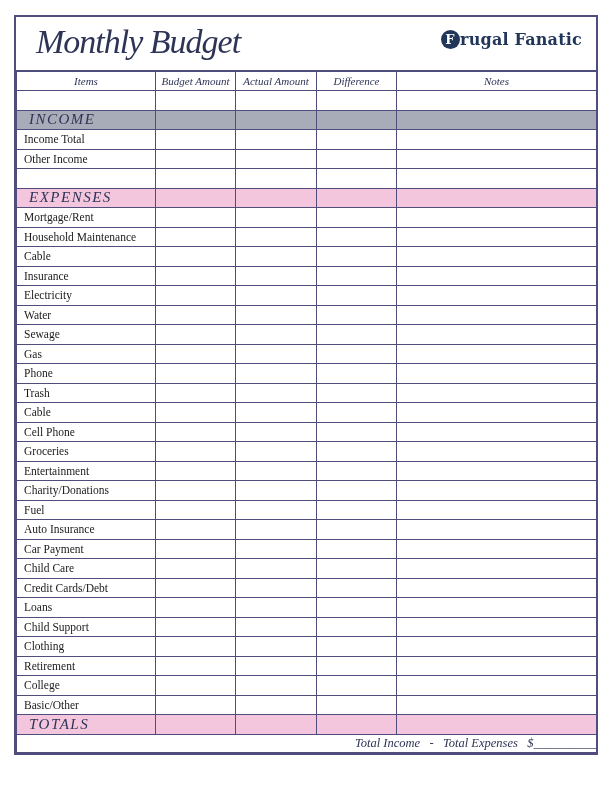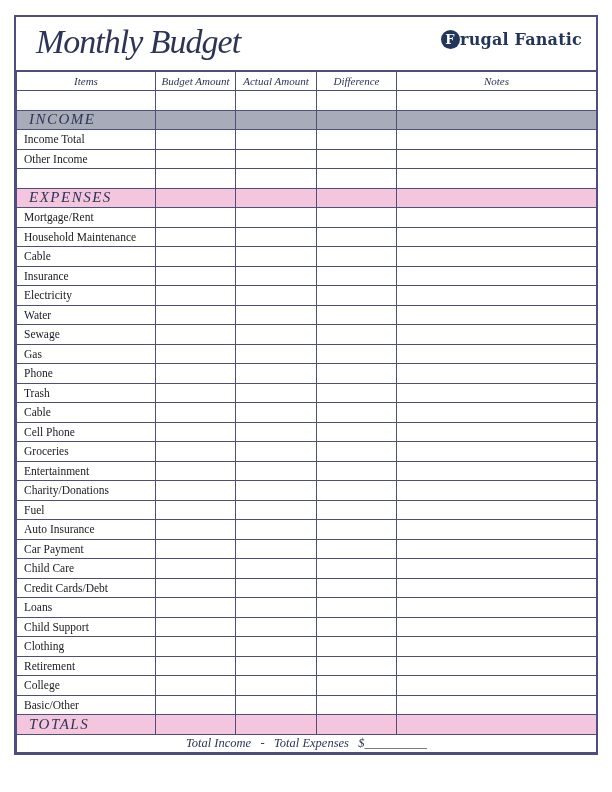--- a/index.html
+++ b/index.html
@@ -88,21 +88,21 @@
   tr.bg-gray td { background: var(--gray, #a8abb8); margin-top: 36px; }
   tr.bg-pink td { background: var(--pink, #f3c6de); }
   .section-label {
     padding-left: 12px;
     font-size: 15px;
     color: var(--navy, #2e3456);
     letter-spacing: 1.5px;
     font-weight: 500;
   }
   .footer-cell {
-    text-align: center;
+    text-align: right;
     color: var(--navy, #2e3456);
     font-size: 12.5px;
     white-space: pre;
     height: 18px;
   }
 </style>
 </head>
 <body>
 
 <div class="sheet">

